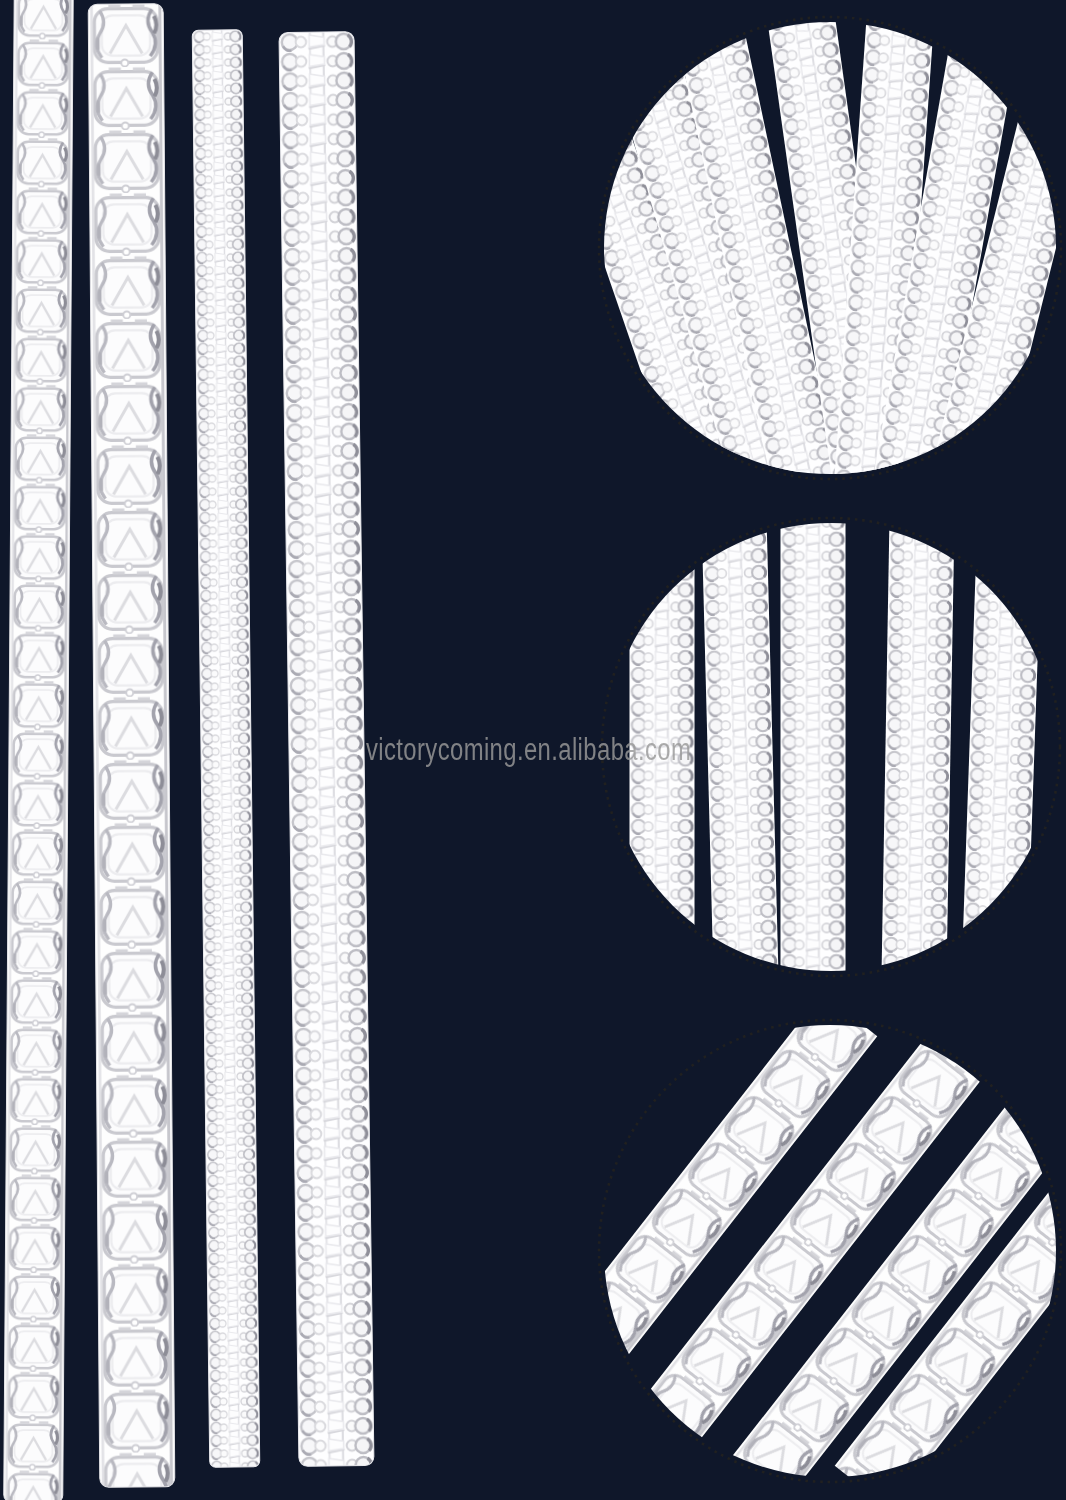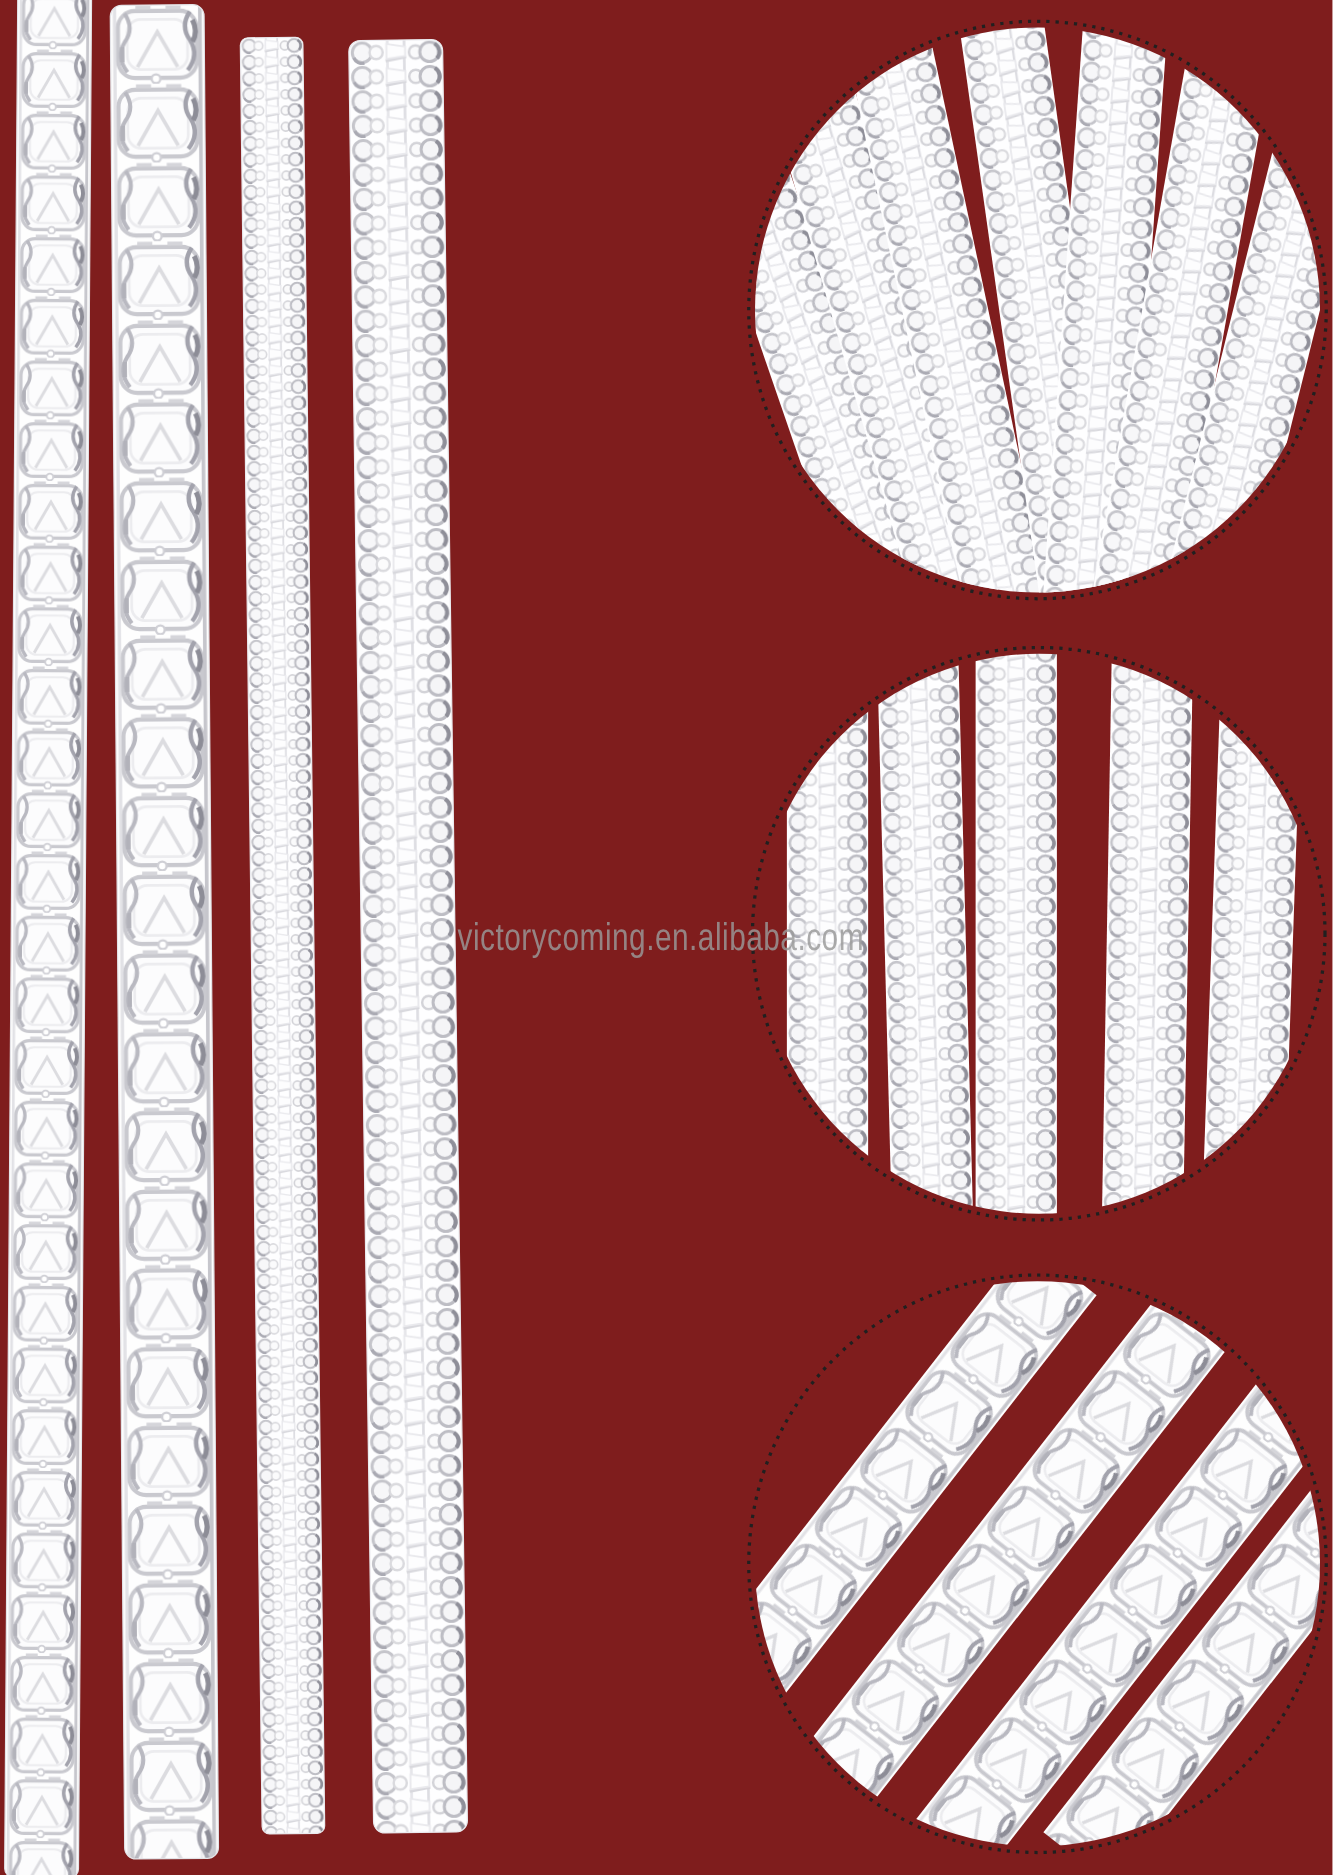--- a/index.html
+++ b/index.html
@@ -5,21 +5,21 @@
   html, body {
     margin: 0;
     padding: 0;
     background: #ffffff;
     font-family: "Liberation Sans", sans-serif;
   }
   #stage {
     position: relative;
     width: 1066px;
     height: 1500px;
-    background: #7f1d1d;
+    background: #0f172a;
     overflow: hidden;
   }
   #stage svg {
     position: absolute;
     left: 0;
     top: 0;
     display: block;
   }
   .watermark {
     position: absolute;

